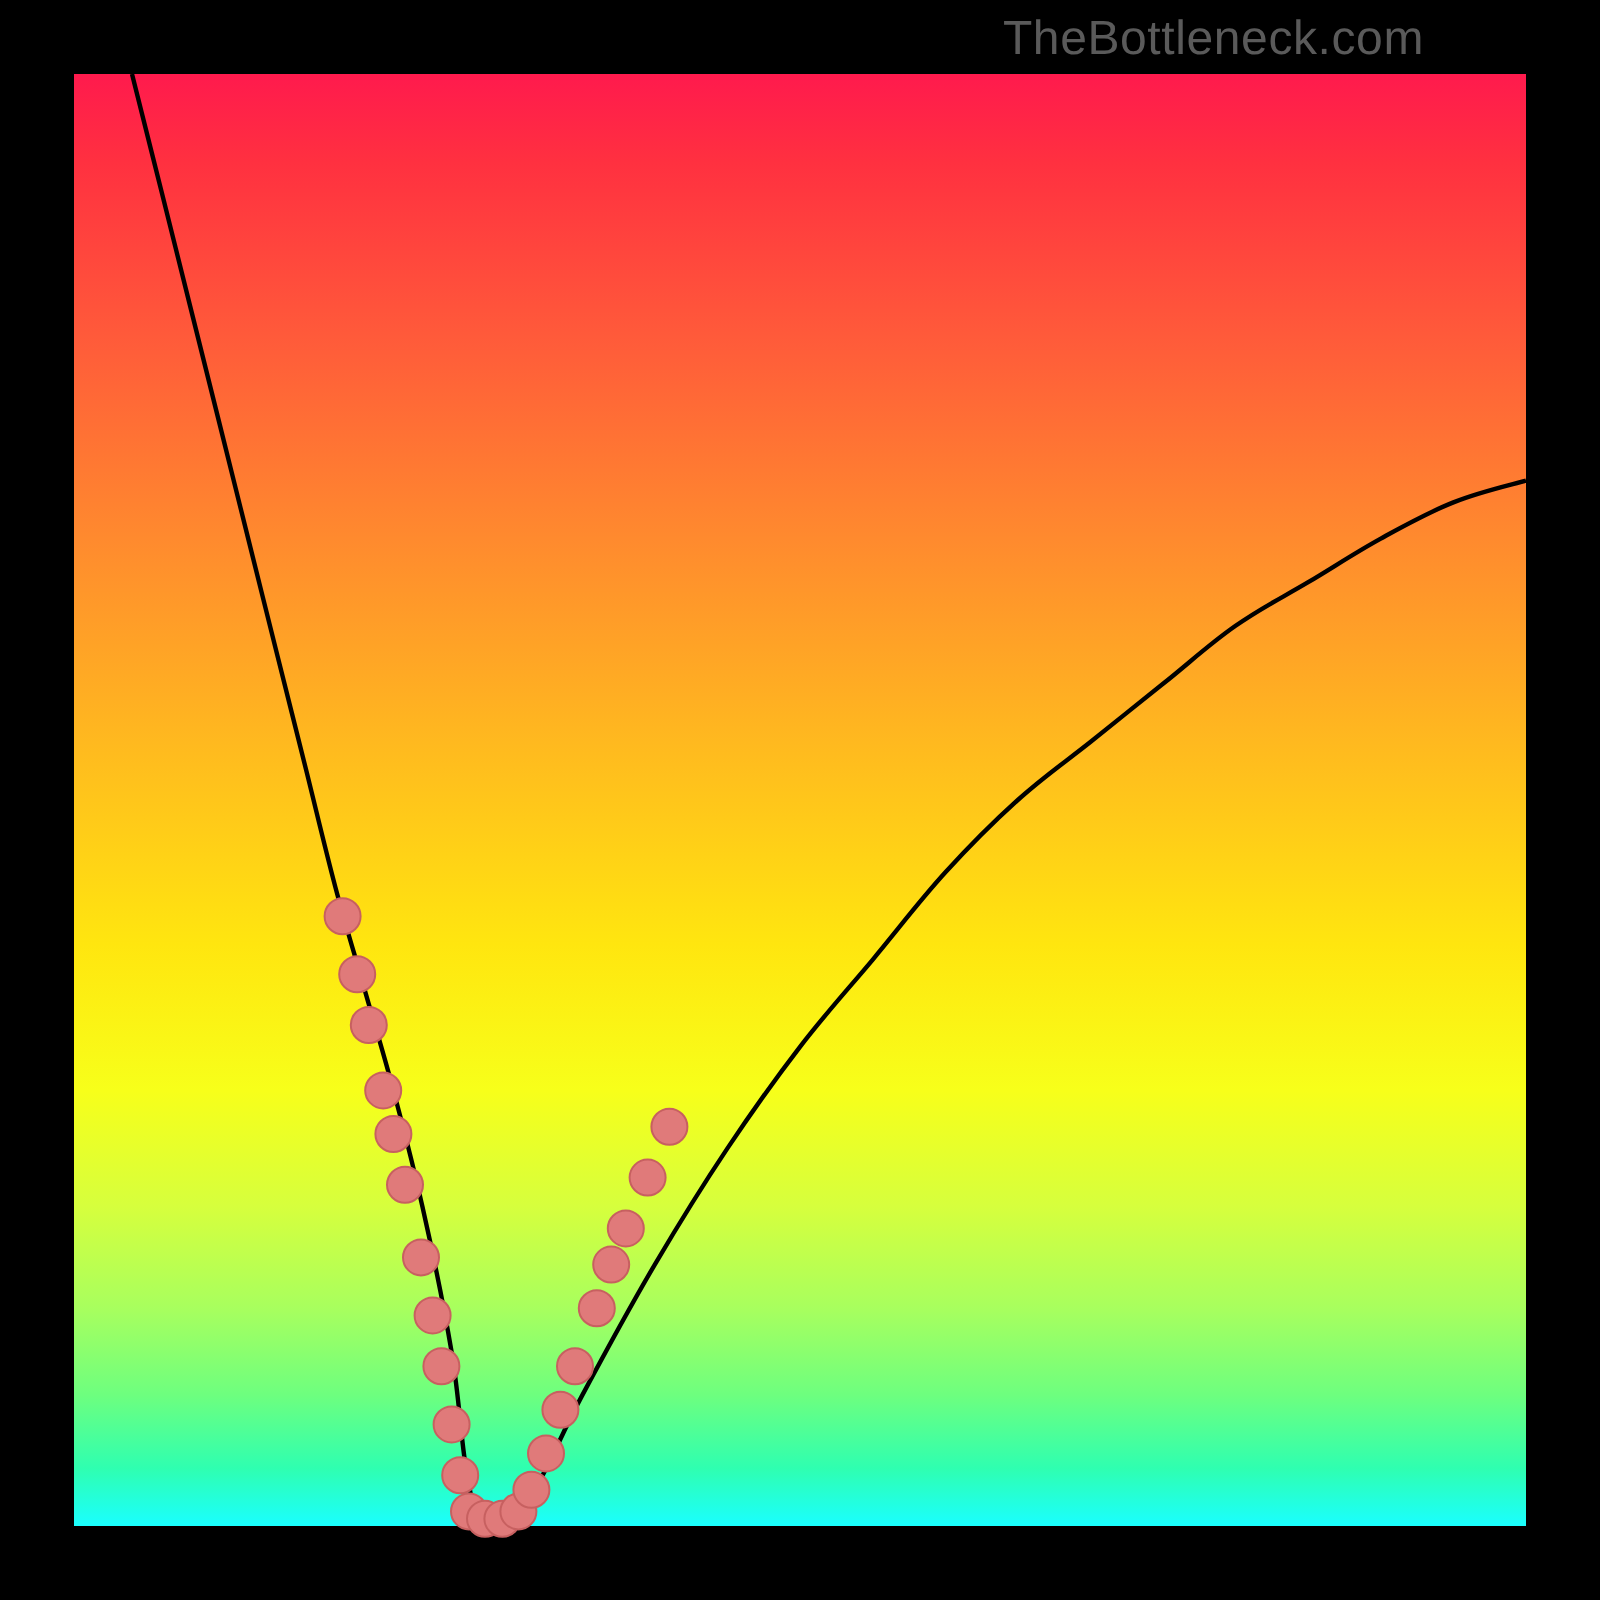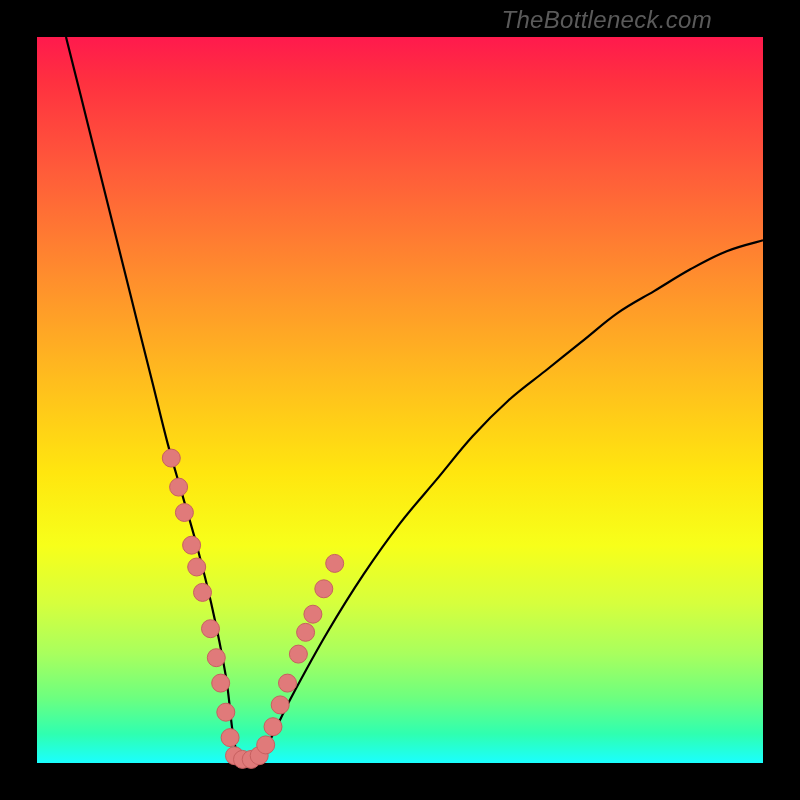--- a/index.html
+++ b/index.html
@@ -11,21 +11,20 @@
     overflow: hidden;
     font-family: Arial, Helvetica, sans-serif;
   }
   .frame {
     position: absolute;
     top: 0;
     left: 0;
     width: 724px;
     height: 800px;
     background: #000;
-    font-style: italic;
   }
   .plot-area {
     position: absolute;
     top: 37px;
     left: 37px;
     width: 726px;
     height: 726px;
     background: linear-gradient(to bottom,
       #ff1a4d 0%,
       #ff3040 6%,

